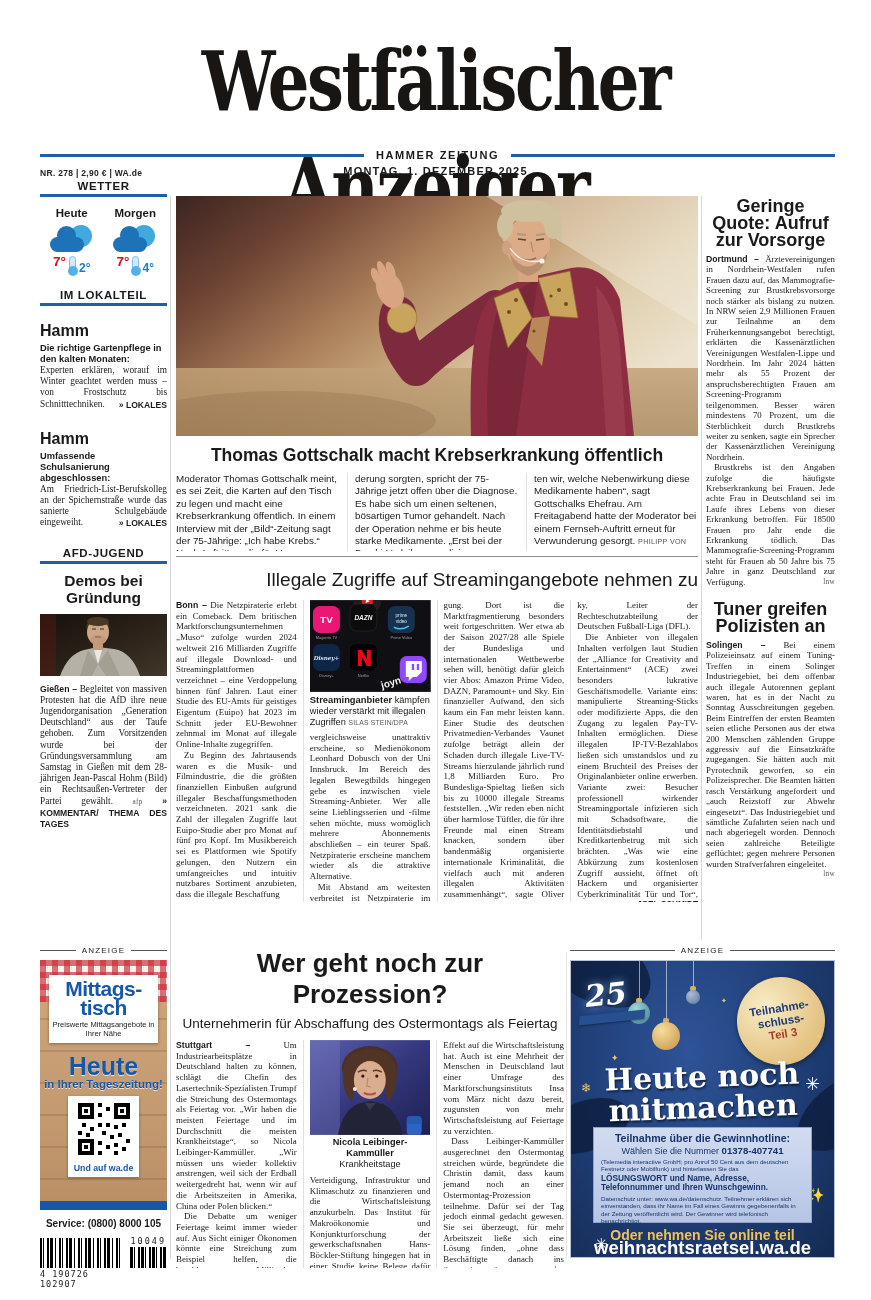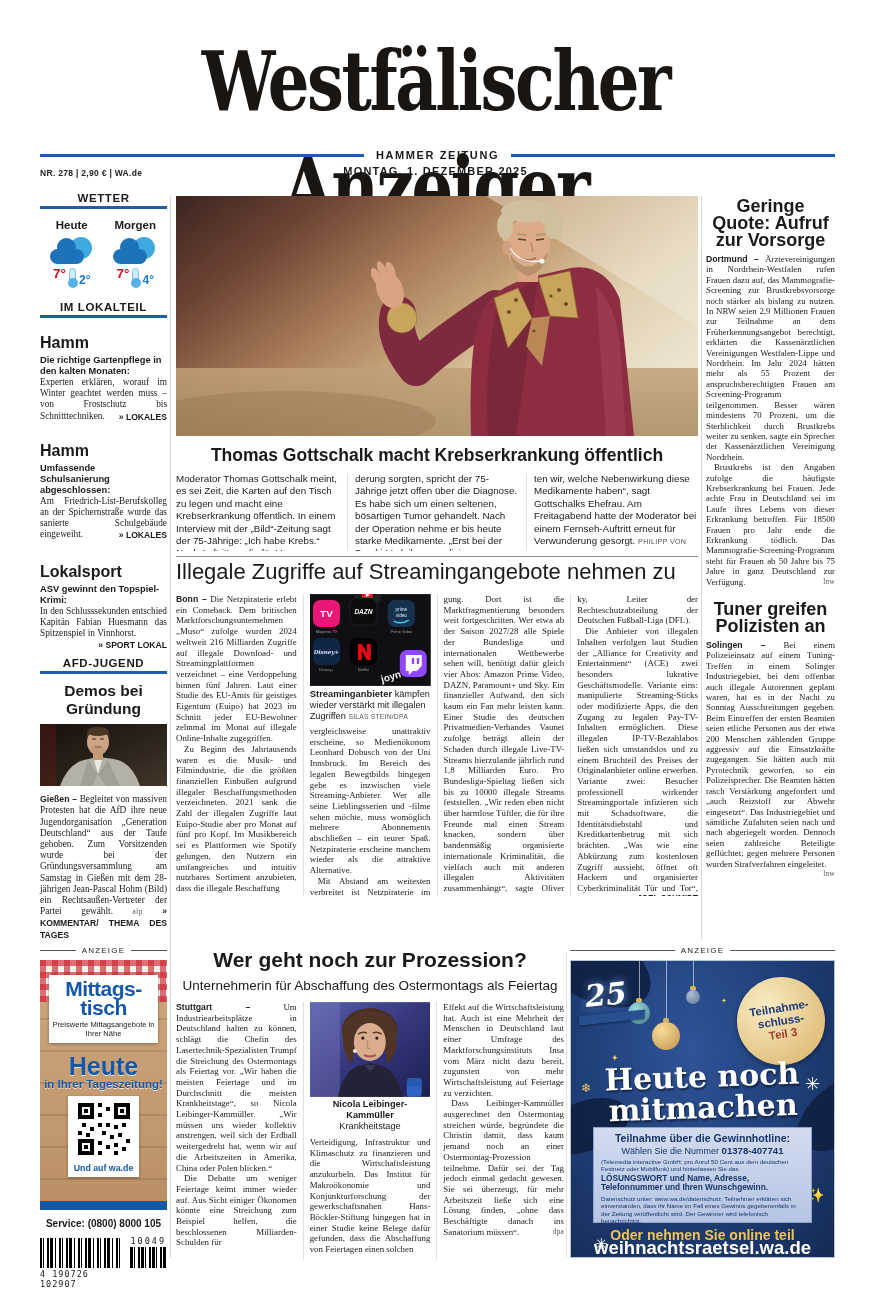--- a/index.html
+++ b/index.html
@@ -21,21 +21,21 @@
   .edition-row { position:absolute; top:149px; left:40px; width:795px; display:flex; align-items:center; gap:12px; }
   .edition-row .rule { flex:1; height:3px; background:#1e5fa8; }
   .edition-row .edition { font-weight:bold; font-size:11px; letter-spacing:1.6px; white-space:nowrap; }
   .date-line { position:absolute; top:165px; left:0; right:0; text-align:center; font-weight:bold; font-size:11px; letter-spacing:1.2px; }
   .issue-info { position:absolute; top:168px; left:40px; font-weight:bold; font-size:8.5px; letter-spacing:.3px; color:#222; }
 
   
   .vline { position:absolute; width:1px; background:#d8d8d8; }
 
   
-  .left-col { position:absolute; left:40px; top:192px; width:127px; }
+  .left-col { position:absolute; left:40px; top:180px; width:127px; }
   .kicker { text-align:center; font-weight:bold; font-size:11.5px; letter-spacing:.6px; }
   .kicker-bar { height:3px; background:#1e5fa8; margin-top:2px; }
   .weather-row { display:flex; margin-top:10px; }
   .weather-cell { width:50%; text-align:center; }
   .weather-label { font-weight:bold; font-size:11.5px; }
   .cloud { position:relative; width:44px; height:27px; margin:6px auto 2px; }
   .cloud .back { position:absolute; right:2px; top:0; width:22px; height:22px; border-radius:50%; background:#3fa9e0; }
   .cloud .bump { position:absolute; left:7px; top:1px; width:19px; height:19px; border-radius:50%; background:#1e73b8; }
   .cloud .front { position:absolute; left:0; bottom:0; width:34px; height:15px; border-radius:9px; background:#1e73b8; }
   .temp-row { display:flex; justify-content:center; align-items:flex-start; gap:3px; }
@@ -57,21 +57,21 @@
   .center { position:absolute; left:176px; top:196px; width:522px; }
   .main-photo { display:block; width:522px; height:240px; }
   .gott-head { margin-top:9px; text-align:center; font-weight:bold; font-size:17.5px; }
   .teaser { display:flex; margin-top:7px; height:78px; overflow:hidden; }
   .teaser .tcol { flex:1; padding:0 7px; font-size:9.8px; line-height:12.4px; }
   .teaser .tcol:first-child { padding-left:0; }
   .teaser .tcol:last-child  { padding-right:0; }
   .teaser .tcol + .tcol { border-left:1px solid #e0e0e0; }
   .center-divider { height:1px; background:#8d8d8d; margin-top:5px; }
   .pir-head { margin-top:5px; text-align:center; font-weight:bold; font-size:37px; letter-spacing:-.5px; }
-  .pir-sub  { margin-top:2px; text-align:left; font-size:22px; }
+  .pir-sub  { margin-top:12px; text-align:right; font-size:19px; }
   .pir-cols { display:flex; margin-top:9px; height:302px; overflow:hidden; }
   .ncol { flex:1; padding:0 6px; font-family:"Liberation Serif", serif; font-size:8.9px; line-height:10.7px; text-align:justify; hyphens:auto; }
   .ncol:first-child { padding-left:0; }
   .ncol:last-child  { padding-right:0; }
   .ncol + .ncol { border-left:1px solid #e0e0e0; }
   .ncol p + p { text-indent:8px; }
   .dateline { font-weight:bold; font-family:"Liberation Sans", sans-serif; font-size:8.7px; }
   .stream-photo { display:block; width:100%; height:92px; }
   .photo-cap { font-family:"Liberation Sans", sans-serif; font-size:9.2px; line-height:11px; text-align:left; margin:2px 0 4px; }
   .photo-cap b { font-size:9.4px; }
@@ -80,21 +80,21 @@
 
   
   .right-col { position:absolute; left:706px; top:198px; width:129px; height:744px; overflow:hidden; }
   .rc-head { text-align:center; font-weight:bold; font-size:18px; line-height:17px; margin-bottom:5px; }
   .rc-body { font-family:"Liberation Serif", serif; font-size:8.8px; line-height:10.4px; text-align:justify; hyphens:auto; }
   .rc-body p + p { text-indent:8px; }
   .rc-gap { height:14px; }
 
   
   .proz { position:absolute; left:176px; top:948px; width:388px; height:320px; overflow:hidden; }
-  .proz-head { text-align:center; font-weight:bold; font-size:21px; }
+  .proz-head { text-align:center; font-weight:bold; font-size:26px; }
   .proz-sub  { text-align:center; font-size:13.5px; margin-top:6px; }
   .proz-cols { display:flex; margin-top:9px; height:258px; overflow:hidden; }
   .nic-photo { display:block; width:100%; height:95px; }
   .nic-cap { text-align:center; font-family:"Liberation Sans", sans-serif; font-size:9.2px; line-height:11px; margin:2px 0 5px; }
 
   
   .anz { position:absolute; display:flex; align-items:center; gap:6px; font-size:8px; letter-spacing:1.2px; color:#222; }
   .anz .dash { flex:1; height:1px; background:#555; }
 
   
@@ -215,25 +215,20 @@
       <div class="loc-lead">Die richtige Gartenpflege in den kalten Monaten:</div>
       <p class="loc-body"><span>Experten erklären, worauf im Winter geachtet werden muss – von Frostschutz bis Schnitttechniken.</span><span class="ref">» LOKALES</span></p>
     </div>
 
     <div class="loc-sec" style="margin-top:20px;">
       <div class="loc-city">Hamm</div>
       <div class="loc-lead">Umfassende Schulsanierung abgeschlossen:</div>
       <p class="loc-body"><span>Am Friedrich-List-Berufskolleg an der Spichernstraße wurde das sanierte Schulgebäude eingeweiht.</span><span class="ref">» LOKALES</span></p>
     </div>
 
-    <div class="loc-sec" style="margin-top:22px;">
-      <div class="loc-city">Lokalsport</div>
-      <div class="loc-lead">ASV gewinnt den Topspiel-Krimi:</div>
-      <p class="loc-body"><span>In den Schlusssekunden entschied Kapitän Fabian Huesmann das Spitzenspiel in Vinnhorst.</span><span class="ref">» SPORT LOKAL</span></p>
-    </div>
 
     <div class="loc-sec" style="margin-top:18px;">
       <div class="kicker">AFD-JUGEND</div>
       <div class="kicker-bar"></div>
       <div class="afd-title">Demos bei Gründung</div>
       <svg class="afd-photo" viewBox="0 0 127 62">
         <defs>
             <linearGradient id="afdbg" x1="0" y1="0" x2="1" y2="1">
           <stop offset="0" stop-color="#16110c"></stop>
               <stop offset=".6" stop-color="#2e251b"></stop>

